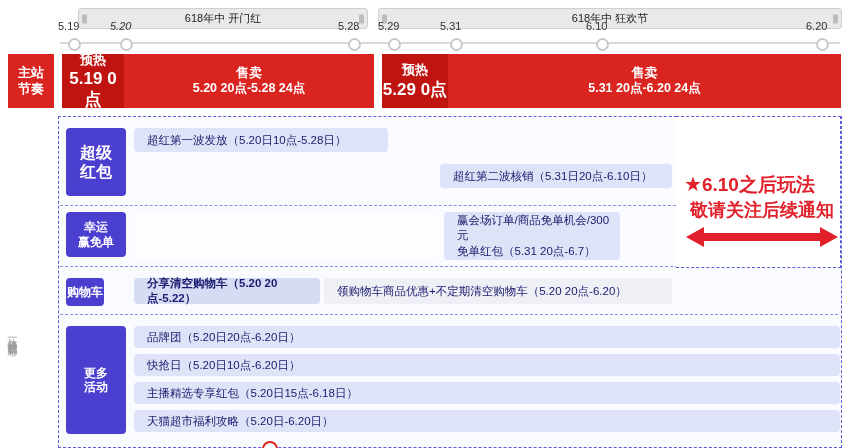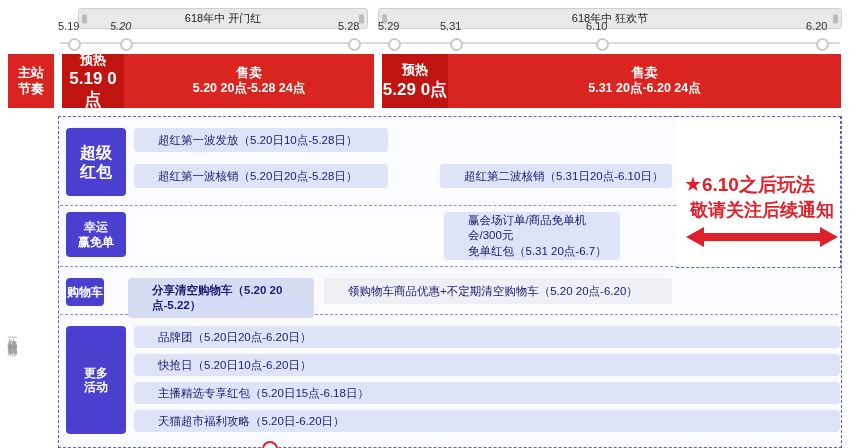--- a/index.html
+++ b/index.html
@@ -60,21 +60,21 @@
   .cat{
     position:absolute;background:#4b3fd0;color:#fff;border-radius:4px;
     display:flex;align-items:center;justify-content:center;text-align:center;
     font-weight:bold;line-height:1.2;
   }
   .cat.big{font-size:16px;}
   .cat.small{font-size:12px;}
 
   .pill{
     position:absolute;border-radius:4px;display:flex;align-items:center;
-    font-size:11.5px;color:#1a1a6e;padding-left:24px;box-sizing:border-box;
+    font-size:11.5px;color:#1a1a6e;padding-left:13px;box-sizing:border-box;
   }
   .pill.lav{background:#dfe3f7;}
   .pill.lav2{background:#d7dcf5;}
   .pill.grey{background:#eef0f6;}
   .pill.white{background:#fdfdff;}
   .pill b{font-weight:bold;}
   .pill .two{line-height:1.35;}
 
   .sep{position:absolute;border-top:1px dashed #8c8ce0;}
 
@@ -174,23 +174,20 @@
   <div class="cat big" style="left:66px;top:128px;width:60px;height:68px;">
     <div>
       <div>超级</div>
       <div>红包</div>
     </div>
   </div>
 
   <div class="pill lav" style="left:134px;top:128px;width:254px;height:24px;">
     <span>超红第一波发放（5.20日10点-5.28日）</span>
   </div>
-  <div class="pill lav" style="left:134px;top:164px;width:254px;height:24px;">
-    <span>超红第一波核销（5.20日20点-5.28日）</span>
-  </div>
   <div class="pill lav" style="left:440px;top:164px;width:232px;height:24px;">
     <span>超红第二波核销（5.31日20点-6.10日）</span>
   </div>
 
   <div class="cat small" style="left:66px;top:212px;width:60px;height:45px;">
     <div>
       <div>幸运</div>
       <div>赢免单</div>
     </div>
   </div>
@@ -198,21 +195,21 @@
   <div class="pill lav" style="left:444px;top:212px;width:176px;height:48px;">
     <span class="two">
       <span>赢会场订单/商品免单机会/300元</span><br>
       <span>免单红包（5.31 20点-6.7）</span>
     </span>
   </div>
 
   <div class="cat small" style="left:66px;top:278px;width:38px;height:28px;">
     <div>购物车</div>
   </div>
-  <div class="pill lav2" style="left:128px;top:278px;width:186px;height:40px;">
+  <div class="pill lav2" style="left:134px;top:278px;width:186px;height:26px;">
     <b>分享清空购物车（5.20 20点-5.22）</b>
   </div>
   <div class="pill grey" style="left:324px;top:278px;width:348px;height:26px;">
     <span>领购物车商品优惠+不定期清空购物车（5.20  20点-6.20）</span>
   </div>
 
   <div class="cat small" style="left:66px;top:326px;width:60px;height:108px;">
     <div>
       <div>更多</div>
       <div>活动</div>

